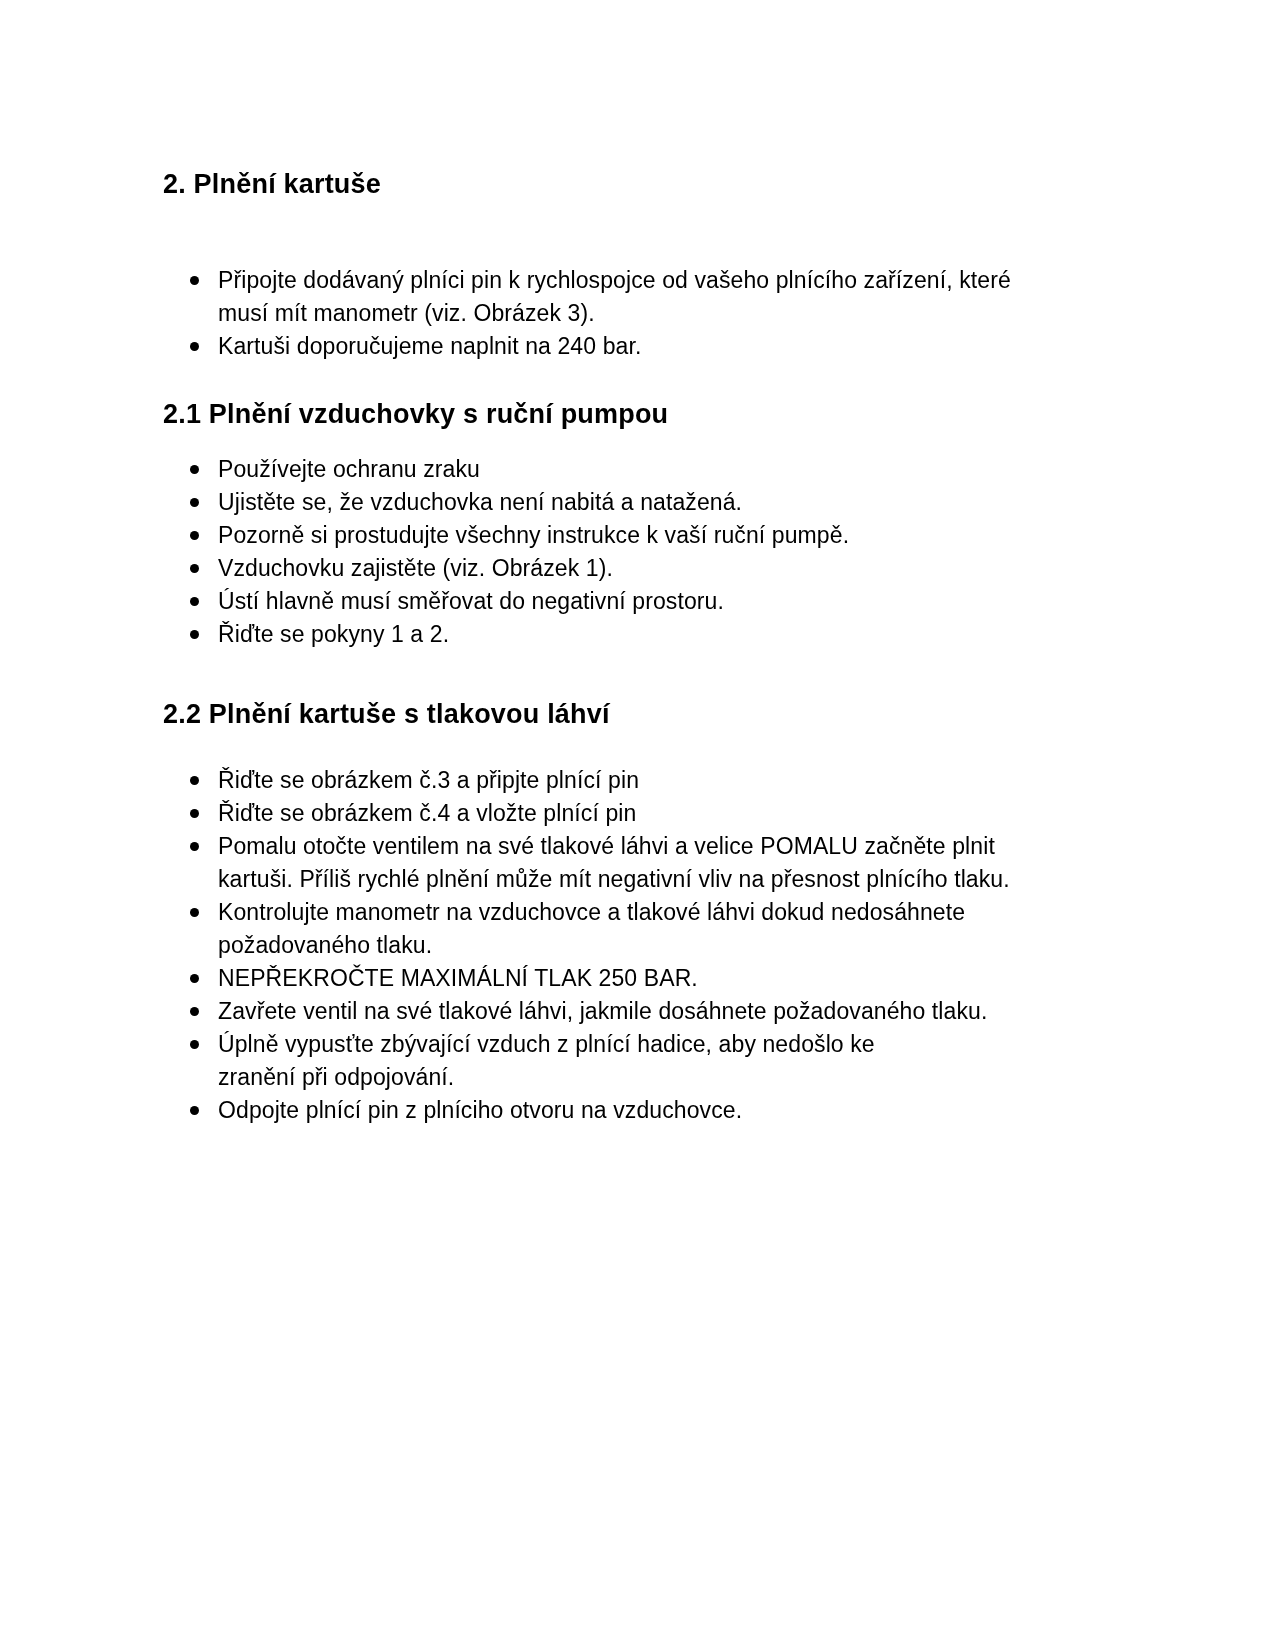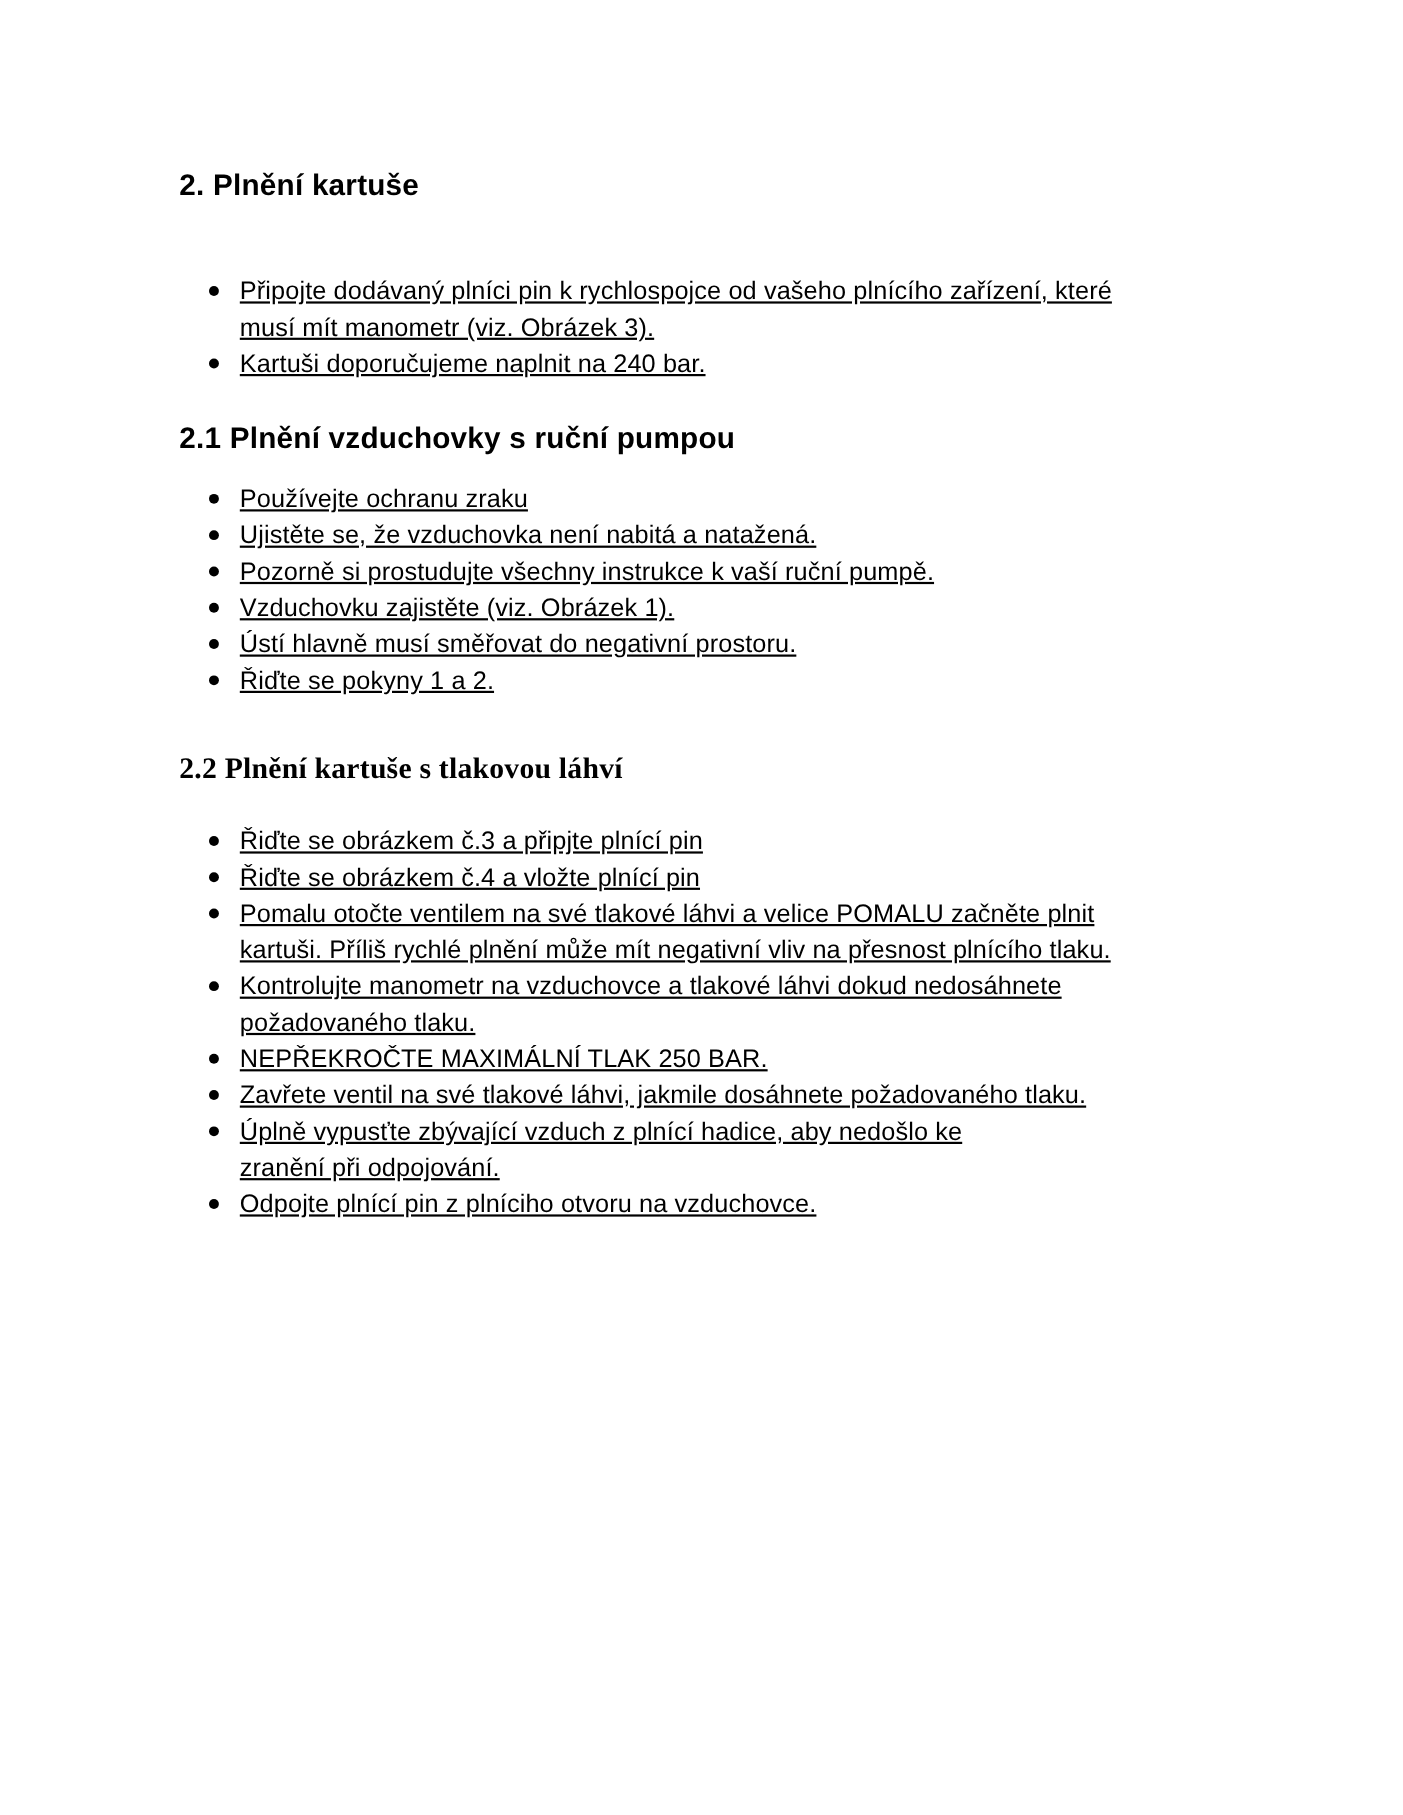--- a/index.html
+++ b/index.html
@@ -11,37 +11,36 @@
     overflow:hidden;
     position:relative;
   }
   .page {
     position:absolute; left:0; top:0;
     width:1275px; height:1650px;
     background:#ffffff;
   }
   .content {
     position:absolute;
-    left:163px; top:152px;
+    left:163px; top:168px;
     width:1010px;
   }
   h2.doc-heading {
     font-size:27px;
     line-height:32px;
     font-weight:bold;
     margin:0;
     letter-spacing:0.2px;
   }
   h2.h-2-1 { margin-top:35px; }
-  h2.h-2-2 { margin-top:47px;font-family:Liberation Serif, serif; }
+  h2.h-2-2 { margin-top:47px; }
   ul.doc-list {
     list-style:none;
     margin:0;
     padding:0 0 0 55px;
-    text-decoration:underline;
   }
   ul.list-1 { margin-top:64px; }
   ul.list-2 { margin-top:23px; }
   ul.list-3 { margin-top:34px; }
   ul.doc-list li {
     position:relative;
     font-size:23px;
     line-height:33px;
     white-space:pre-line;
     letter-spacing:0.1px;

